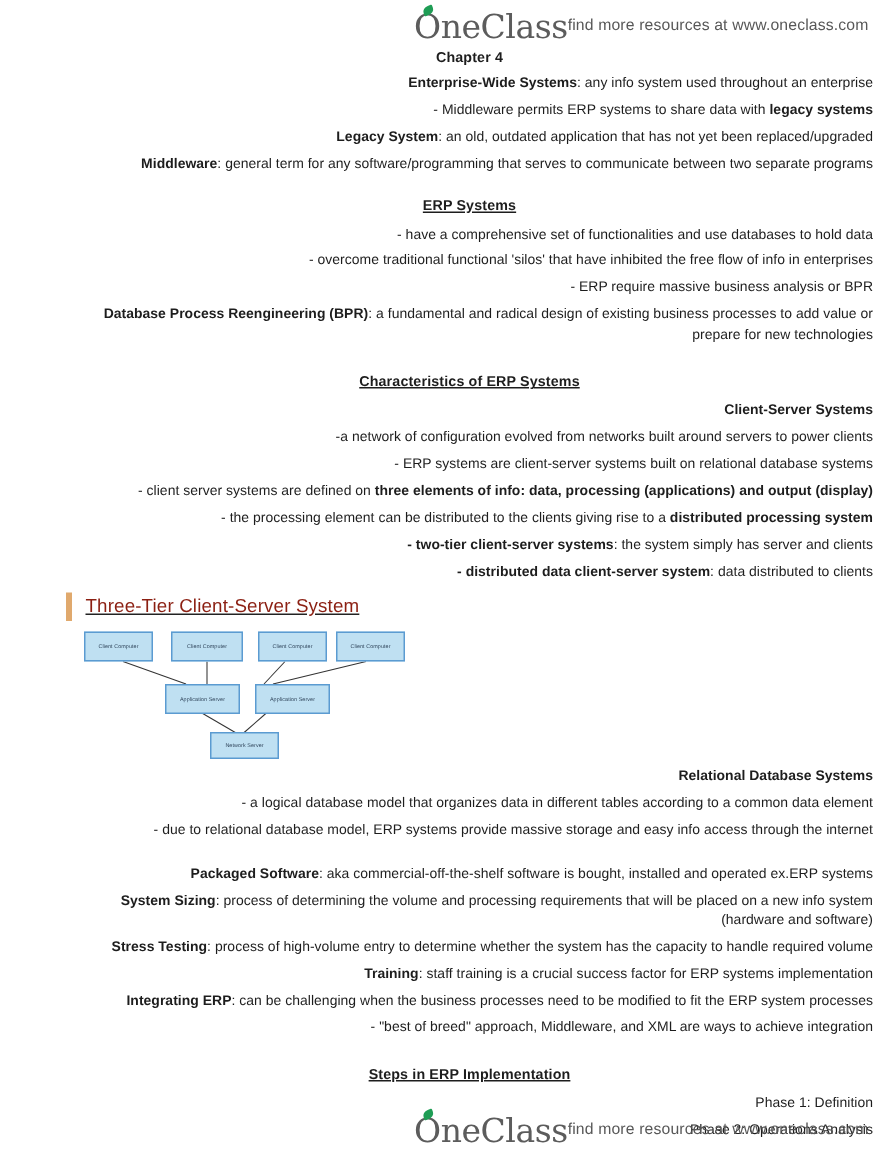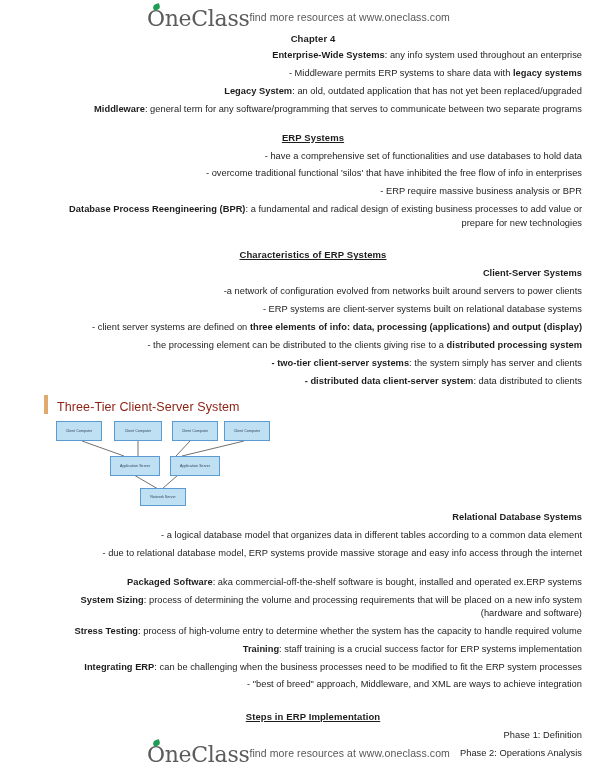--- a/index.html
+++ b/index.html
@@ -17,21 +17,21 @@
   }
 
   
   .brand-bar {
     position: absolute;
     left: 0;
     width: 595px;
     height: 30px;
     display: flex;
     align-items: center;
-    justify-content: center;
+    justify-content: flex-end;
   }
   .brand-bar.header { top: 2px; }
   .brand-bar.footer { top: 738px; }
 
   .logo {
     position: relative;
     margin-left: 18px;
     display: inline-block;
     font-family: "DejaVu Serif", serif;
     font-size: 22px;
@@ -110,22 +110,23 @@
 
   
   .diagram-block {
     position: relative;
     width: 270px;
     margin: 6px 0 4px 0;
     background: #ffffff;
   }
   .diagram-title-wrap {
     display: flex;
-    align-items: flex-end;
+    align-items: center;
     height: 20px;
+    text-decoration: underline;
   }
   .diagram-accent {
     width: 4px;
     height: 19px;
     background: #e0a96d;
     margin-right: 9px;
     flex: 0 0 auto;
   }
   .diagram-title {
     font-family: "Liberation Sans", sans-serif;

